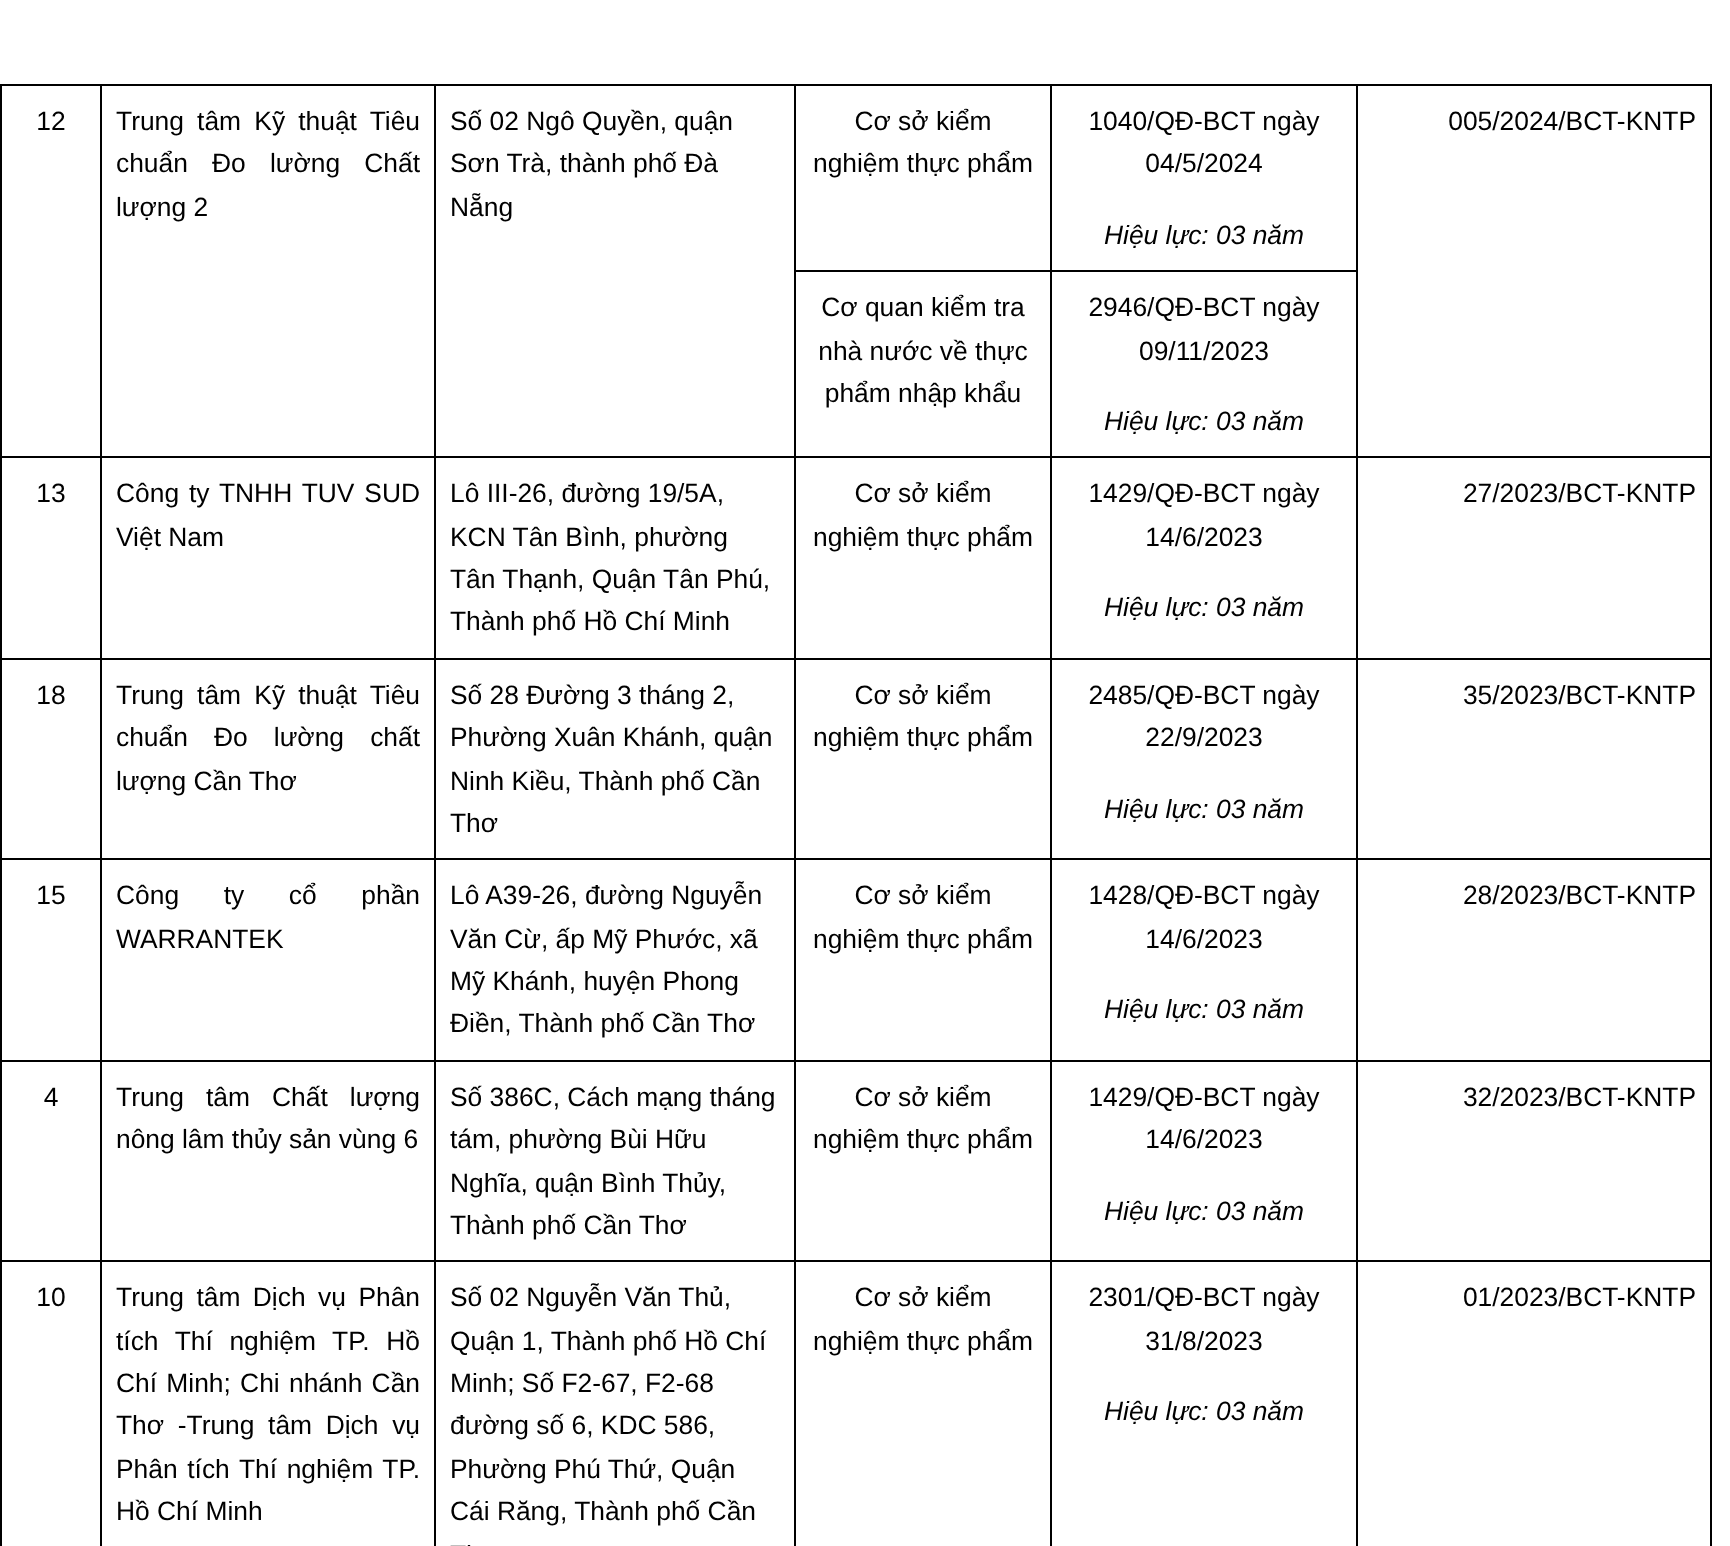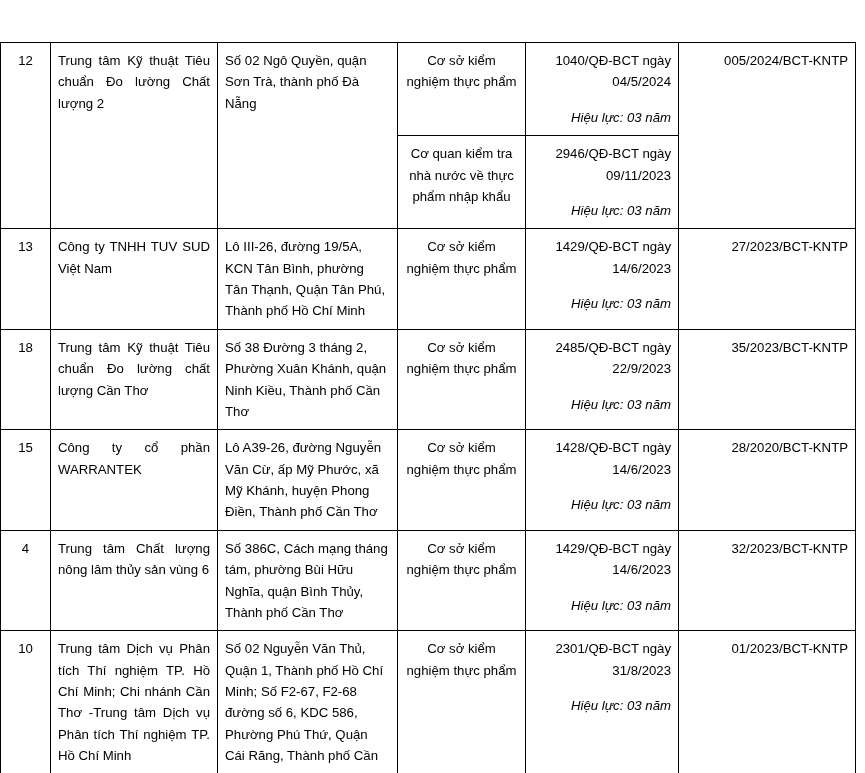--- a/index.html
+++ b/index.html
@@ -48,21 +48,21 @@
     text-align: justify;
     text-justify: inter-word;
   }
   td.c-addr {
     text-align: left;
   }
   td.c-scope {
     text-align: center;
   }
   td.c-dec {
-    text-align: right;
+    text-align: center;
   }
   td.c-code {
     text-align: right;
   }
   .decision-line {
     margin: 0;
   }
   .effect-line {
     margin-top: 14px;
     font-style: italic;
@@ -111,39 +111,39 @@
         <td class="c-dec">
           <div class="decision-line">1429/QĐ-BCT ngày 14/6/2023</div>
           <div class="effect-line">Hiệu lực: 03 năm</div>
         </td>
         <td class="c-code">27/2023/BCT-KNTP</td>
       </tr>
 
       <tr>
         <td class="c-no">18</td>
         <td class="c-name">Trung tâm Kỹ thuật Tiêu chuẩn Đo lường chất lượng Cần Thơ</td>
-        <td class="c-addr">Số 38 Đường 3 tháng 2, Phường Xuân Khánh, quận Ninh Kiều, Thành phố Cần Thơ</td>
+        <td class="c-addr">Số 28 Đường 3 tháng 2, Phường Xuân Khánh, quận Ninh Kiều, Thành phố Cần Thơ</td>
         <td class="c-scope">Cơ sở kiểm nghiệm thực phẩm</td>
         <td class="c-dec">
           <div class="decision-line">2485/QĐ-BCT ngày 22/9/2023</div>
           <div class="effect-line">Hiệu lực: 03 năm</div>
         </td>
         <td class="c-code">35/2023/BCT-KNTP</td>
       </tr>
 
       <tr>
         <td class="c-no">15</td>
         <td class="c-name">Công ty cổ phần WARRANTEK</td>
         <td class="c-addr">Lô A39-26, đường Nguyễn Văn Cừ, ấp Mỹ Phước, xã Mỹ Khánh, huyện Phong Điền, Thành phố Cần Thơ</td>
         <td class="c-scope">Cơ sở kiểm nghiệm thực phẩm</td>
         <td class="c-dec">
           <div class="decision-line">1428/QĐ-BCT ngày 14/6/2023</div>
           <div class="effect-line">Hiệu lực: 03 năm</div>
         </td>
-        <td class="c-code">28/2020/BCT-KNTP</td>
+        <td class="c-code">28/2023/BCT-KNTP</td>
       </tr>
 
       <tr>
         <td class="c-no">4</td>
         <td class="c-name">Trung tâm Chất lượng nông lâm thủy sản vùng 6</td>
         <td class="c-addr">Số 386C, Cách mạng tháng tám, phường Bùi Hữu Nghĩa, quận Bình Thủy, Thành phố Cần Thơ</td>
         <td class="c-scope">Cơ sở kiểm nghiệm thực phẩm</td>
         <td class="c-dec">
           <div class="decision-line">1429/QĐ-BCT ngày 14/6/2023</div>
           <div class="effect-line">Hiệu lực: 03 năm</div>

